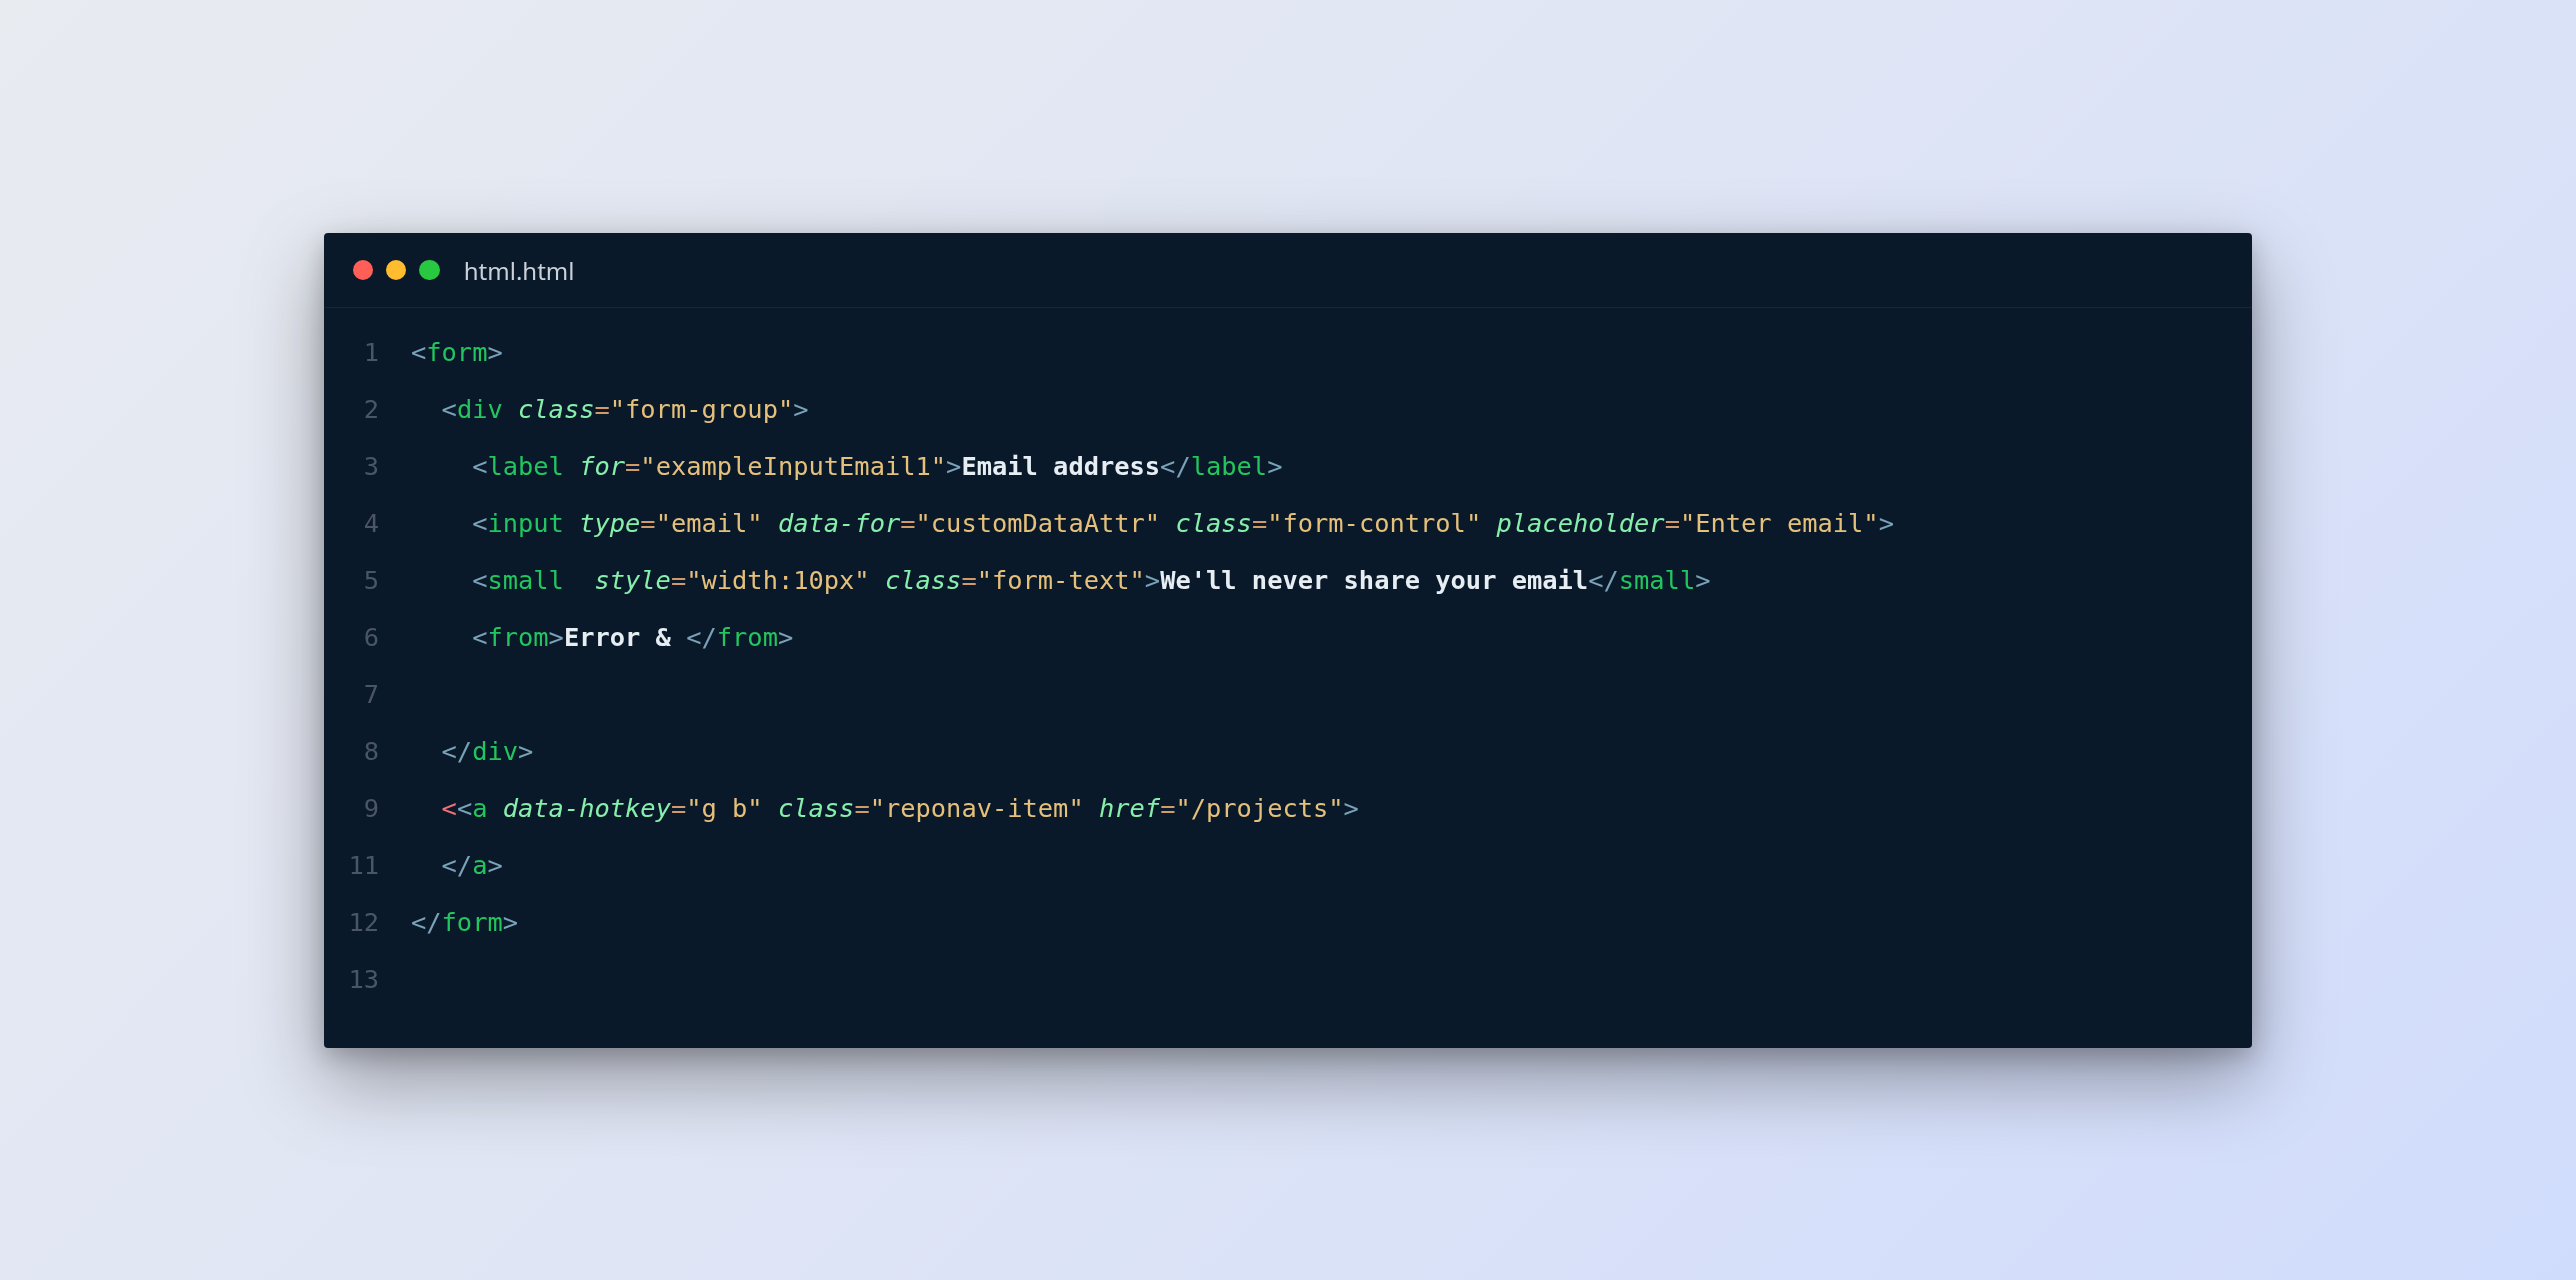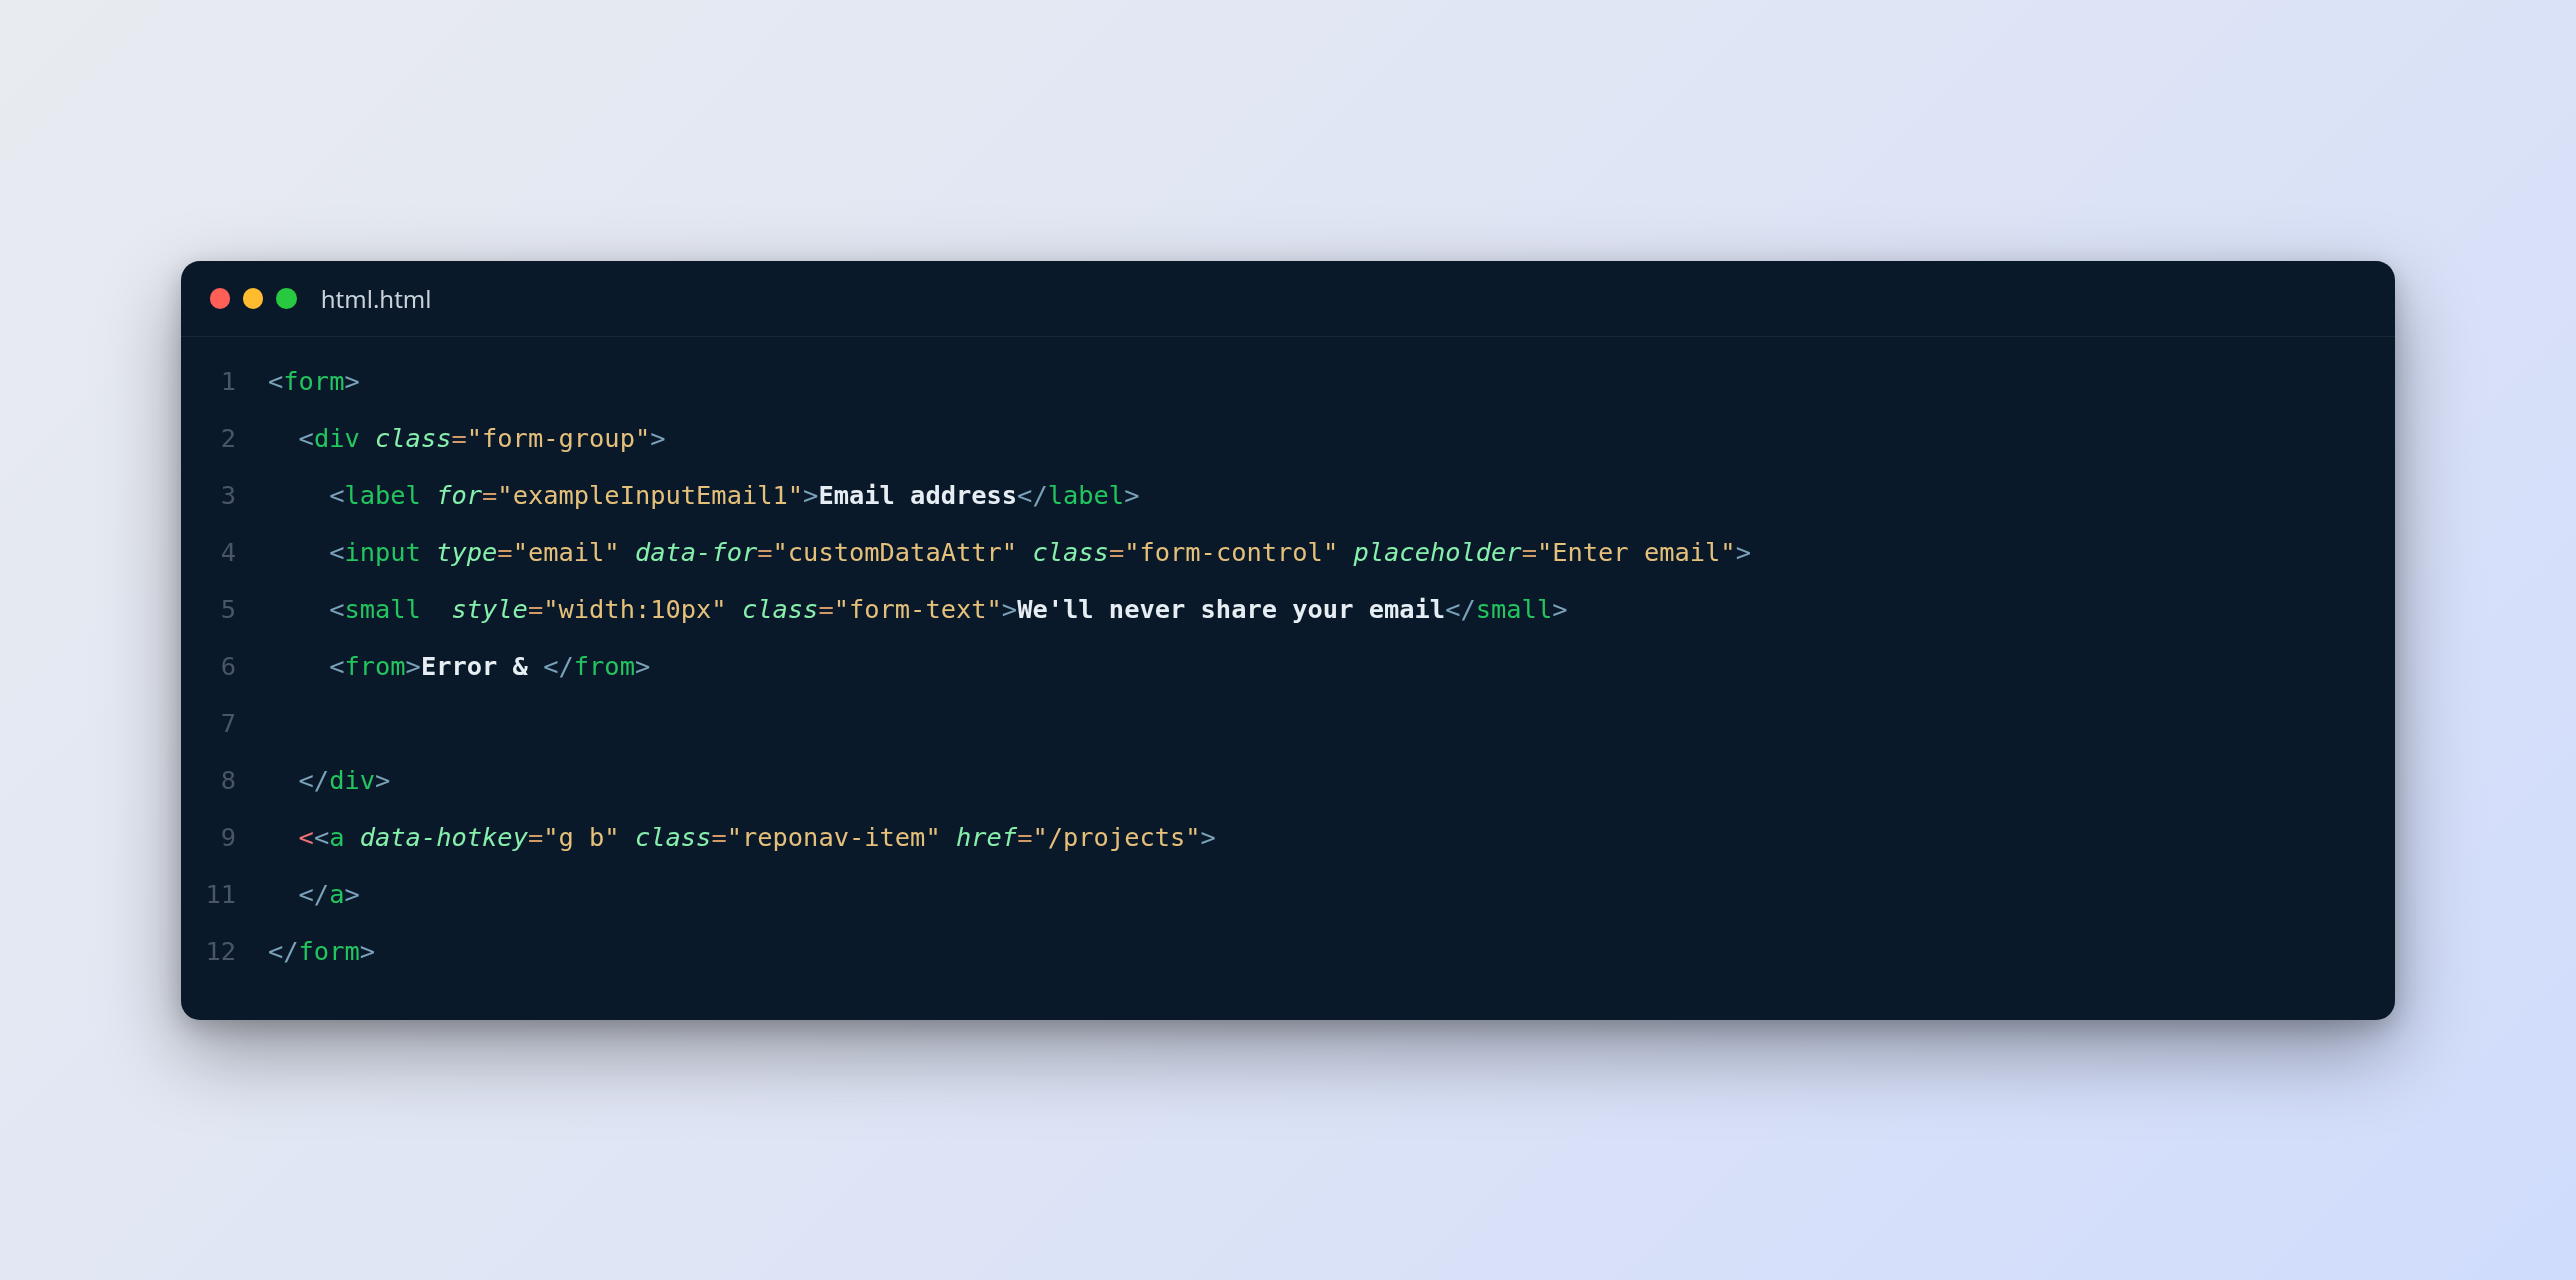--- a/index.html
+++ b/index.html
@@ -6,23 +6,23 @@
 body {
   width: 2576px;
   height: 1281px;
   background: linear-gradient(135deg, #e8ebf0 0%, #dfe5f5 50%, #d0dcfc 100%);
   display: flex;
   align-items: center;
   justify-content: center;
   font-family: ui-monospace, "SF Mono", Menlo, Consolas, monospace;
 }
 .window {
-  width: 2214px;
+  width: 1928px;
   background: #0a1929;
-  border-radius: 19px;
+  border-radius: 4px;
   box-shadow: 0 32px 79px rgba(0,0,0,0.35), 0 8px 24px rgba(0,0,0,0.2);
   overflow: hidden;
 }
 .titlebar {
   display: flex;
   align-items: center;
   padding: 20.6px 28.6px;
   border-bottom: 0.8px solid rgba(255,255,255,0.06);
 }
 .traffic-lights {
@@ -136,16 +136,20 @@
     <div class="line">
       <div class="gutter">11</div>
       <div class="code">  <span class="punct">&lt;/</span><span class="tag">a</span><span class="punct">&gt;</span></div>
     </div>
 
     <div class="line">
       <div class="gutter">12</div>
       <div class="code"><span class="punct">&lt;/</span><span class="tag">form</span><span class="punct">&gt;</span></div>
     </div>
 
+    <div class="line">
+      <div class="gutter">13</div>
+      <div class="code"></div>
+    </div>
 
   </div>
 </div>
 
 
 </body></html>

